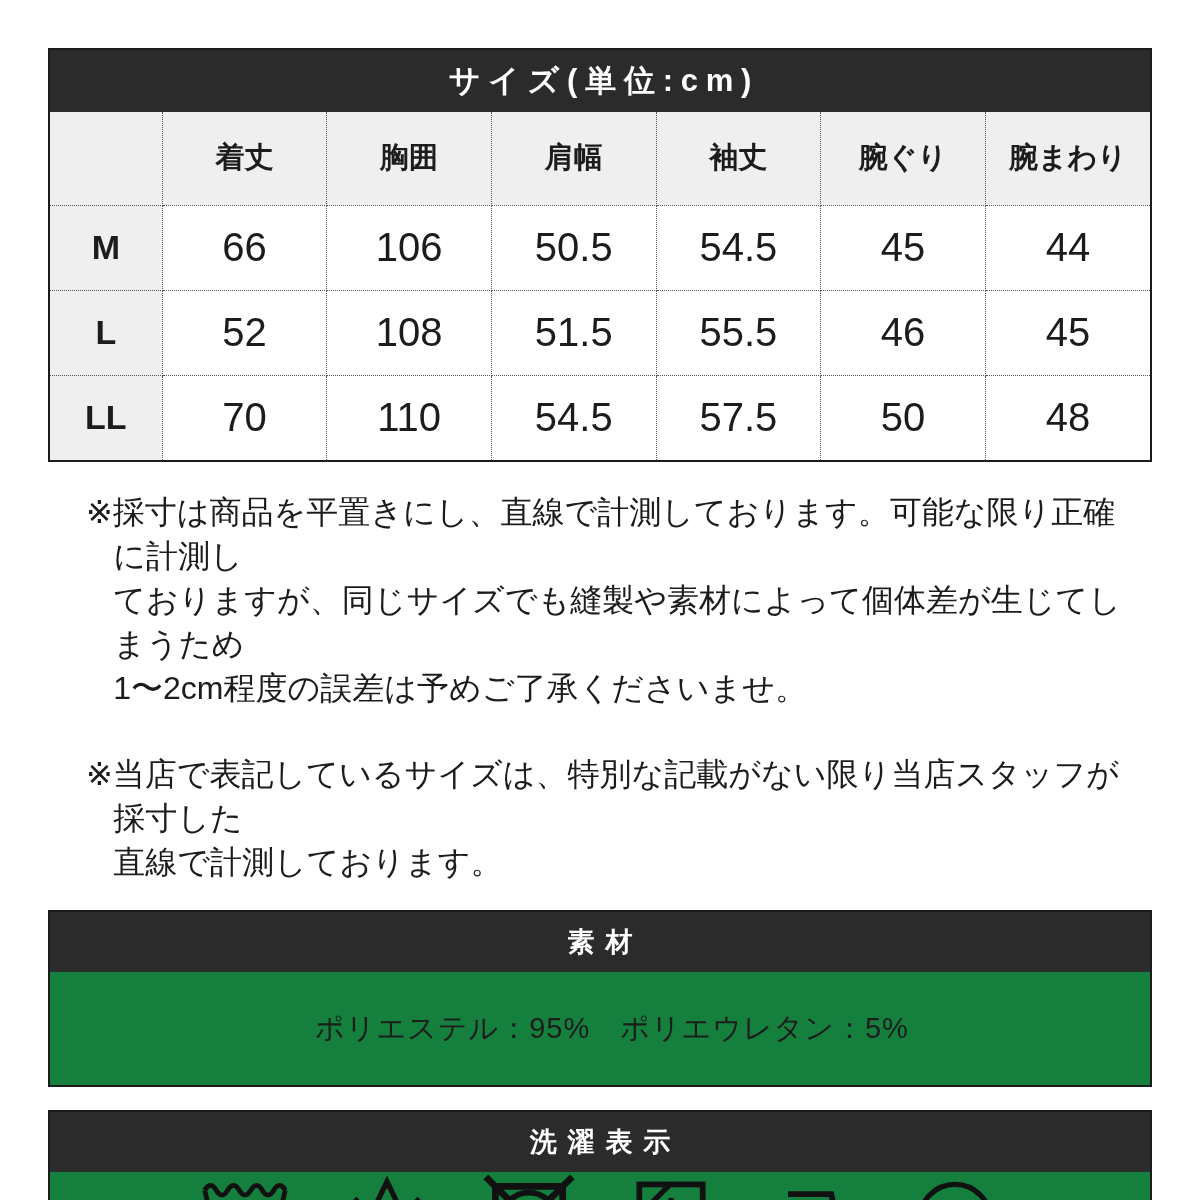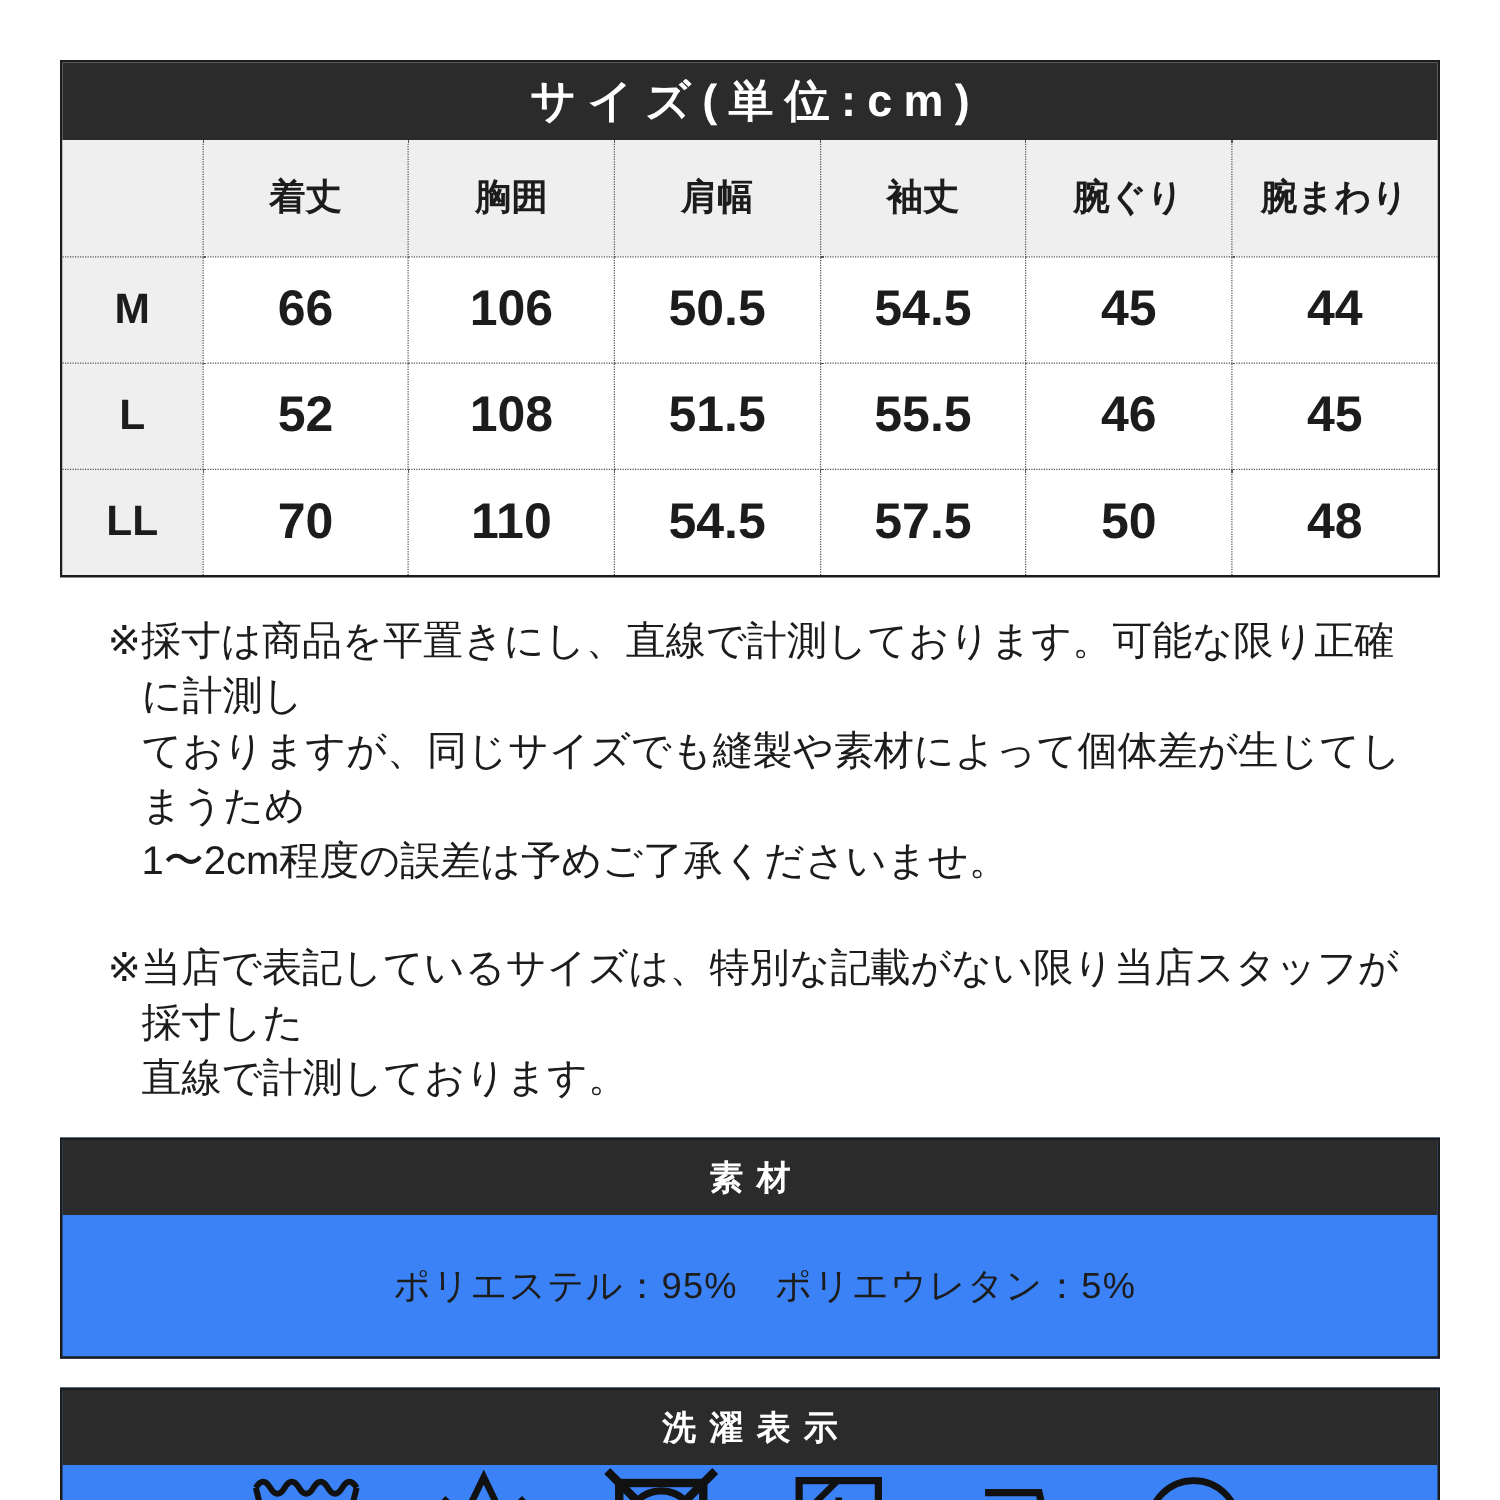--- a/index.html
+++ b/index.html
@@ -9,46 +9,46 @@
     color:#1c1c1c;
   }
   .page { padding:48px 48px 0 48px; }
 
   
   .size-box { border:2px solid #1c1c1c; }
   .bar {
     background:#2b2b2b; color:#ffffff; text-align:center; font-weight:bold;
   }
   .size-box .bar {
-    height:62px; line-height:62px; font-size:36px;
+    height:62px; line-height:62px; font-size:31px;
     letter-spacing:0.25em; padding-left:0.25em;
   }
   table { width:100%; border-collapse:collapse; table-layout:fixed; }
   th, td { border:1px dotted #555; text-align:center; vertical-align:middle; }
   tr > *:first-child { border-left:none; }
   tr > *:last-child  { border-right:none; }
   thead tr > * { border-top:none;margin-top:19px; }
   tbody tr:last-child > * { border-bottom:none; }
   thead th {
     height:93px; background:#efefef; font-size:29px; font-weight:bold;
   }
   tbody tr { height:85px; }
   tbody th { background:#efefef; font-size:34px; font-weight:bold; }
-  tbody td { background:#ffffff; font-size:40px; font-weight:700; }
+  tbody td { background:#ffffff; font-size:40px; font-weight:400; }
 
   
   .notes { margin:28px 0 0 38px; width:1060px; }
   .note {
     font-size:32px; line-height:44px; white-space:pre-line;
     padding-left:0.85em; text-indent:-0.85em; color:#1c1c1c;
   }
   .note + .note { margin-top:42px; }
 
   
-  .section-box { border:2px solid #1c1c1c; background:#3b82f6; }
+  .section-box { border:2px solid #1c1c1c; background:#15803d; }
   .section-box .bar {
     height:60px; line-height:60px; font-size:27px;
     letter-spacing:0.4em; padding-left:0.4em;
   }
   .material-box { margin-top:26px; }
   .material-body {
     height:113px; display:flex; align-items:center; justify-content:center;
     font-size:29px; letter-spacing:1px;padding-left:24px;
   }
   .laundry-box { margin-top:23px; }

